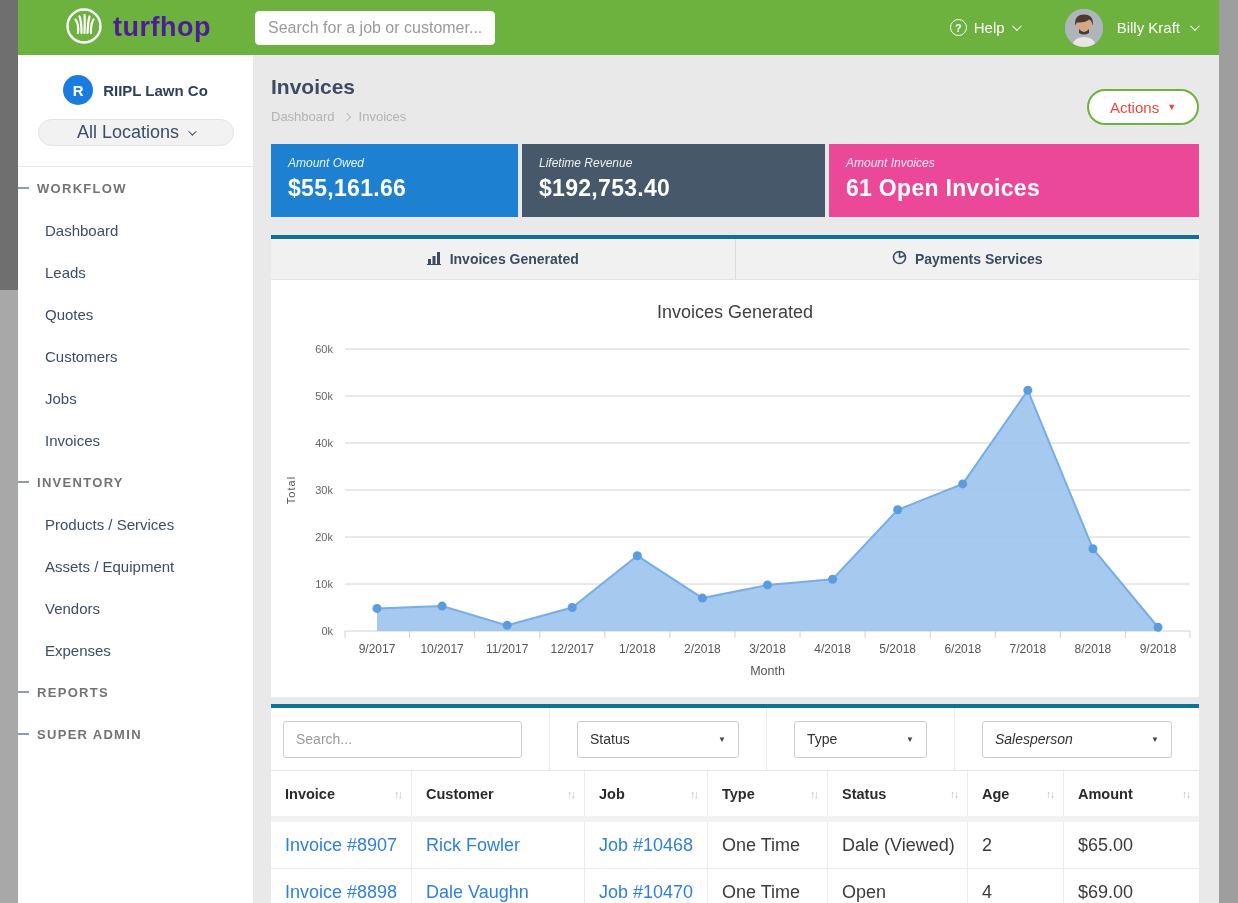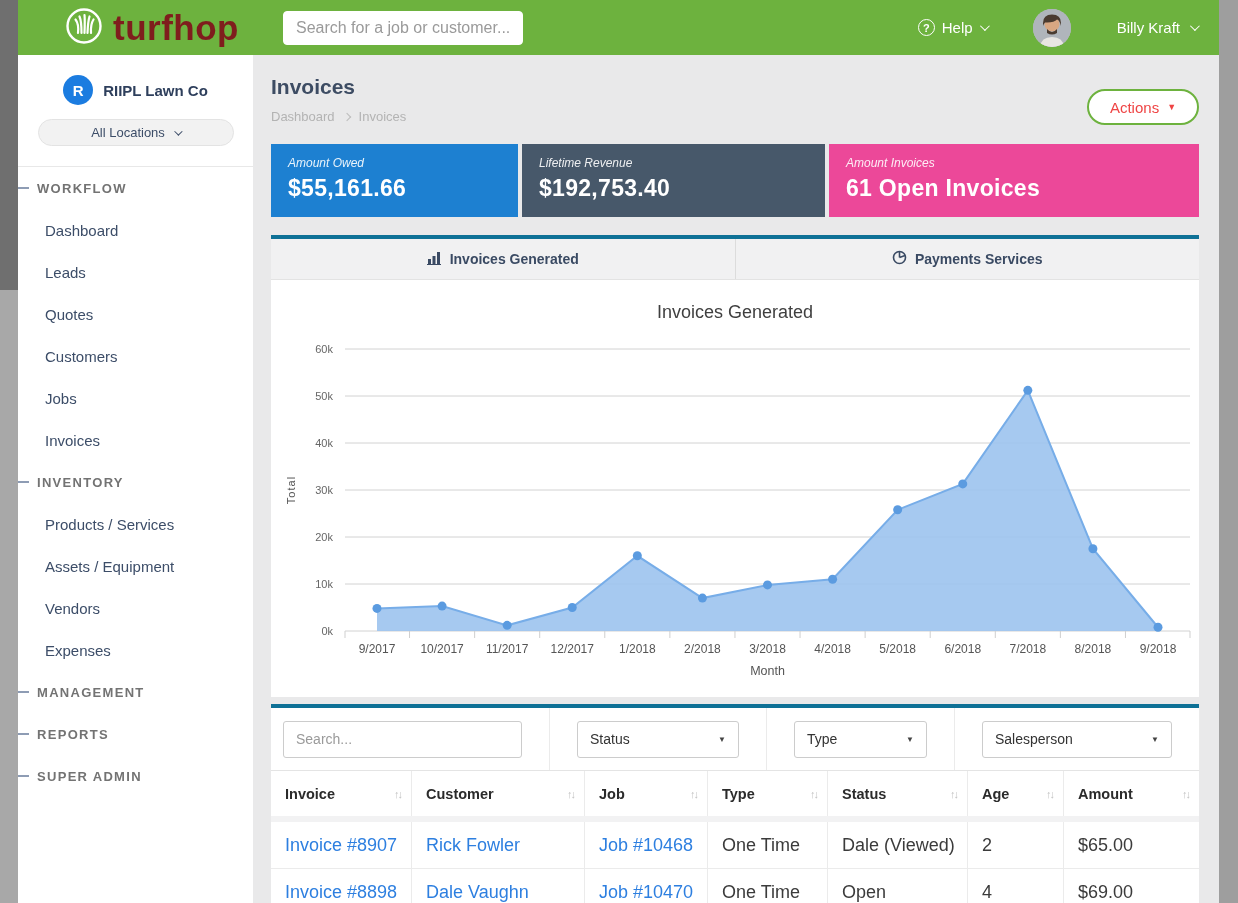--- a/index.html
+++ b/index.html
@@ -9,36 +9,36 @@
   
   .strip-left { position:absolute; left:0; top:0; width:18px; height:100%; background:#a8a8a8; }
   .strip-left .thumb { position:absolute; left:0; top:0; width:18px; height:290px; background:#6f6f6f; }
   .strip-right { position:absolute; right:0; top:0; width:19px; height:100%; background:#9e9e9e; }
 
   .app { position:absolute; left:18px; top:0; width:1201px; height:903px; background:#e9e9ea; overflow:hidden; }
 
   
   .topbar { position:absolute; left:0; top:0; width:100%; height:55px; background:#6db23e; display:flex; align-items:center; }
   .logo { display:flex; align-items:center; gap:10px; margin-left:47px; color:#fff; }
-  .logo-text { font-size:35px; font-weight:bold; letter-spacing:.5px; color:#7f1d1d; }
+  .logo-text { font-size:27px; font-weight:bold; letter-spacing:.5px; color:#4c1d95; }
   .topbar-search { margin-left:44px; width:240px; height:34px; border:1px solid #fff; border-radius:4px; padding:0 12px; font-size:16px; color:#444; outline:none; font-family:"Liberation Sans",sans-serif; }
   .topbar-search::placeholder { color:#9a9a9a; }
   .topbar-right { margin-left:auto; margin-right:22px; display:flex; align-items:center; color:#fff; }
   .help-wrap { display:flex; align-items:center; gap:7px; font-size:15px; cursor:pointer; }
   .q-circle { width:17px; height:17px; border:1.5px solid #fff; border-radius:50%; display:inline-flex; align-items:center; justify-content:center; font-size:11px; font-weight:bold; }
   .chev { display:inline-block; width:7px; height:7px; border-right:1.5px solid #fff; border-bottom:1.5px solid #fff; transform:rotate(45deg) translateY(-2px); }
   .avatar { width:38px; height:38px; border-radius:50%; overflow:hidden; margin:0 14px 0 46px; background:#b7bcc2; flex:none; }
-  .user-wrap { display:flex; align-items:center; gap:10px; font-size:15px; cursor:pointer;margin-left:32px; }
+  .user-wrap { display:flex; align-items:center; gap:10px; font-size:15px; cursor:pointer; }
 
   
   .sidebar { position:absolute; left:0; top:55px; width:235px; height:848px; background:#fff; }
   .company { display:flex; align-items:center; justify-content:center; gap:10px; padding-top:20px; }
   .company-avatar { width:30px; height:30px; border-radius:50%; background:#1b7ce0; color:#fff; font-weight:bold; font-size:15px; display:flex; align-items:center; justify-content:center; }
   .company-name { font-size:15px; font-weight:bold; color:#2e3f5c; }
-  .loc-pill { margin:14px auto 0; width:196px; height:27px; border-radius:14px; background:#f2f2f2; border:1px solid #e3e3e3; display:flex; align-items:center; justify-content:center; gap:9px; font-size:13px; color:#3c4d68; cursor:pointer; }
+  .loc-pill { margin:14px auto 0; width:196px; height:27px; border-radius:14px; background:#f2f2f2; border:1px solid #e3e3e3; display:flex; align-items:center; justify-content:center; gap:9px; font-size:18px; color:#3c4d68; cursor:pointer; }
   .loc-pill .chev { border-color:#3c4d68; width:6px; height:6px; }
   .side-divider { margin-top:20px; border-top:1px solid #e8e8e8; }
   .nav { margin-top:0; }
   .nav-header { position:relative; height:42px; display:flex; align-items:center; padding-left:19px; font-size:13px; font-weight:bold; letter-spacing:1.3px; color:#737373; cursor:pointer; }
   .dash-icon { position:absolute; left:0; top:20px; width:11px; border-top:2px dashed #8e9cb4; }
   .nav-item { height:42px; display:flex; align-items:center; padding-left:27px; font-size:15px; color:#3c4d68; cursor:pointer; text-decoration:none; }
 
   
   .content { position:absolute; left:235px; top:55px; width:966px; height:848px; background:#e9e9ea; padding:0 20px 0 18px; }
 
@@ -73,21 +73,21 @@
   .filter-row { display:flex; align-items:stretch; height:62px; }
   .fgroup { display:flex; align-items:center; padding:0 27px; border-right:1px solid #ebebeb; }
   .fgroup.first { padding-left:12px; }
   .fgroup.last { border-right:none; padding-right:14px; }
   .filter-search { width:239px; height:37px; border:1px solid #ccc; border-radius:3px; padding:0 12px; font-size:14px; color:#444; outline:none; font-family:"Liberation Sans",sans-serif; }
   .filter-search::placeholder { color:#9a9a9a; }
   .fselect { height:37px; border:1px solid #ccc; border-radius:3px; background:#fff; display:flex; align-items:center; justify-content:space-between; padding:0 12px; font-size:14px; color:#333; cursor:pointer; }
   .fselect .caret { font-size:8px; color:#444; margin-left:14px; }
   .sel-status { width:162px; }
   .sel-type { width:133px; }
-  .sel-sales { width:190px; }
+  .sel-sales { width:190px;font-style:italic; }
   .filter-btn { width:74px; height:41px; border:1px solid #ccc; border-radius:3px; background:#fff; font-size:15px; color:#333; cursor:pointer; font-family:"Liberation Sans",sans-serif; }
 
   .grid-table { border-top:1px solid #e4e4e4; }
   .t-row { display:grid; grid-template-columns:141px 173px 123px 120px 140px 96px 1fr; }
   .t-cell { padding:0 10px 0 14px; height:46px; display:flex; align-items:center; border-right:1px solid #ebebeb; font-size:18px; color:#3b3b3b; }
   .t-cell:last-child { border-right:none; }
   .t-head .t-cell { height:45px; font-size:14.5px; font-weight:bold; color:#2b2b2b; justify-content:space-between; }
   .t-head { border-bottom:6px solid #f2f2f3; }
   .t-body .t-row { border-bottom:1px solid #ebebeb; }
   .sort-icon { font-size:11px; color:#c3c3c3; letter-spacing:-2px; }
@@ -158,24 +158,20 @@
       <a class="nav-item">Jobs</a>
       <a class="nav-item">Invoices</a>
       <div class="nav-header">
         <span class="dash-icon"></span>
         <span>INVENTORY</span>
       </div>
       <a class="nav-item">Products / Services</a>
       <a class="nav-item">Assets / Equipment</a>
       <a class="nav-item">Vendors</a>
       <a class="nav-item">Expenses</a>
-      <div class="nav-header">
-        <span class="dash-icon"></span>
-        <span>MANAGEMENT</span>
-      </div>
       <div class="nav-header">
         <span class="dash-icon"></span>
         <span>REPORTS</span>
       </div>
       <div class="nav-header">
         <span class="dash-icon"></span>
         <span>SUPER ADMIN</span>
       </div>
     </nav>
   </aside>

